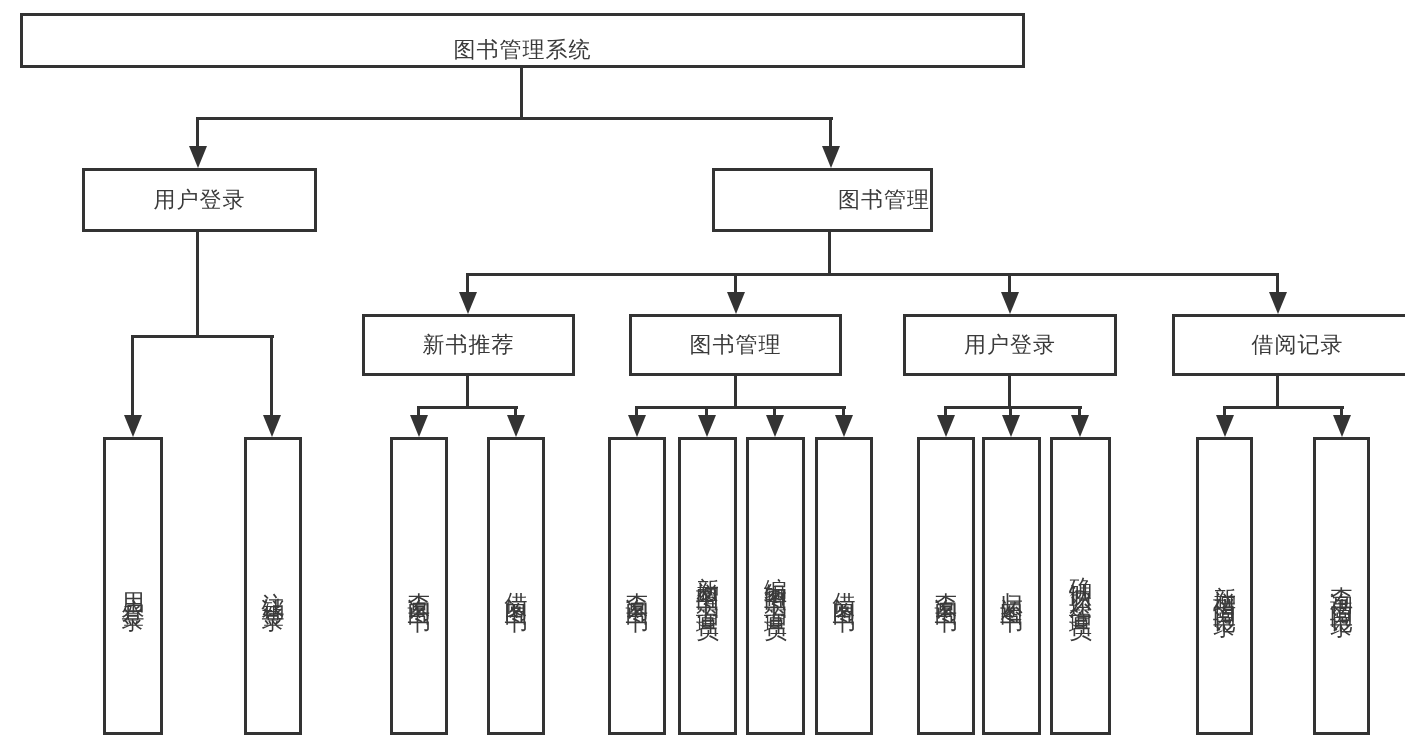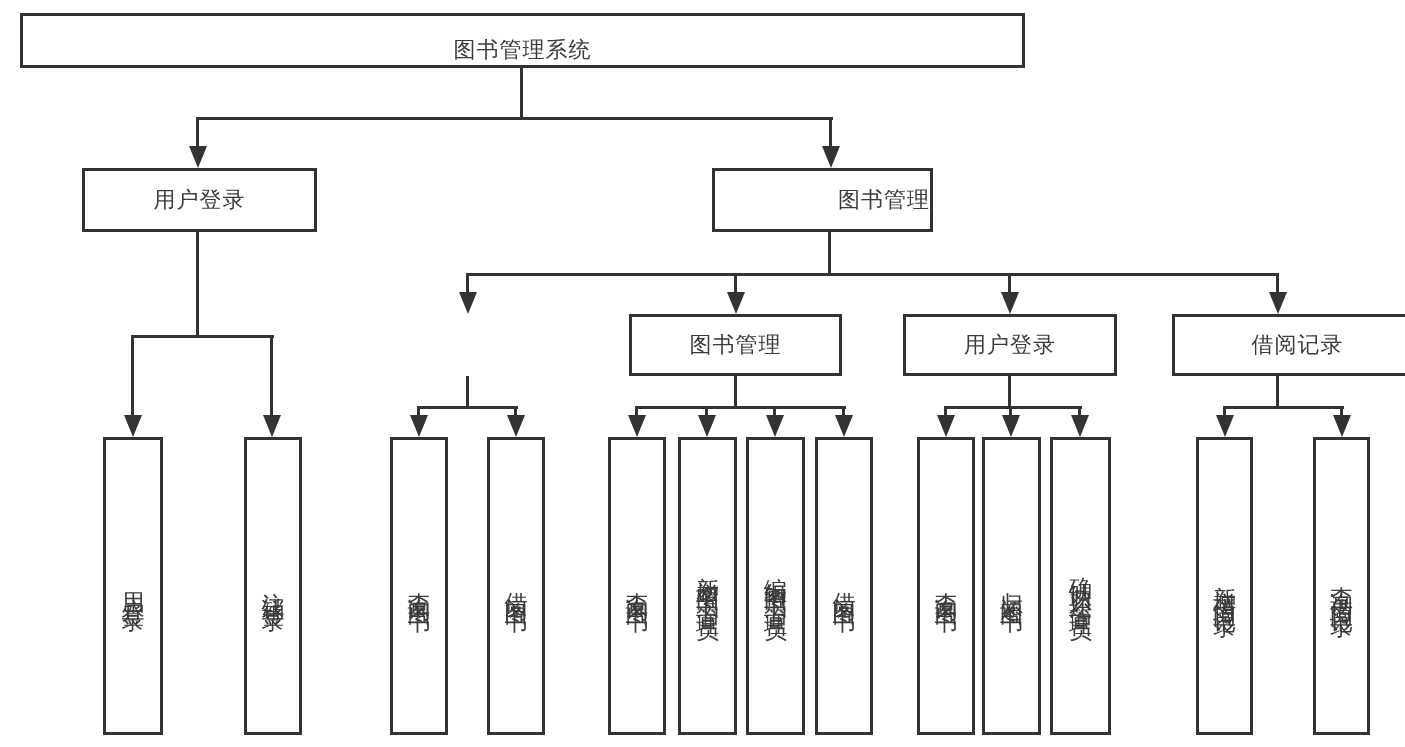--- a/index.html
+++ b/index.html
@@ -76,20 +76,23 @@
   <div class="arrow" style="left:131px;top:335px;height:80px;"></div>
   <div class="arrow" style="left:270px;top:335px;height:80px;"></div>
 
   <div class="line vline" style="left:828px;top:232px;height:41px;"></div>
   <div class="line hline" style="left:467px;top:273px;width:812px;"></div>
   <div class="arrow" style="left:466px;top:273px;height:19px;"></div>
   <div class="arrow" style="left:734px;top:273px;height:19px;"></div>
   <div class="arrow" style="left:1008px;top:273px;height:19px;"></div>
   <div class="arrow" style="left:1276px;top:273px;height:19px;"></div>
 
+  <div class="box" style="left:362px;top:314px;width:213px;height:62px;">
+    <span class="hlabel">新书推荐</span>
+  </div>
   <div class="box" style="left:629px;top:314px;width:213px;height:62px;">
     <span class="hlabel">图书管理</span>
   </div>
   <div class="box" style="left:903px;top:314px;width:214px;height:62px;">
     <span class="hlabel">用户登录</span>
   </div>
   <div class="box" style="left:1172px;top:314px;width:251px;height:62px;">
     <span class="hlabel">借阅记录</span>
   </div>
 

